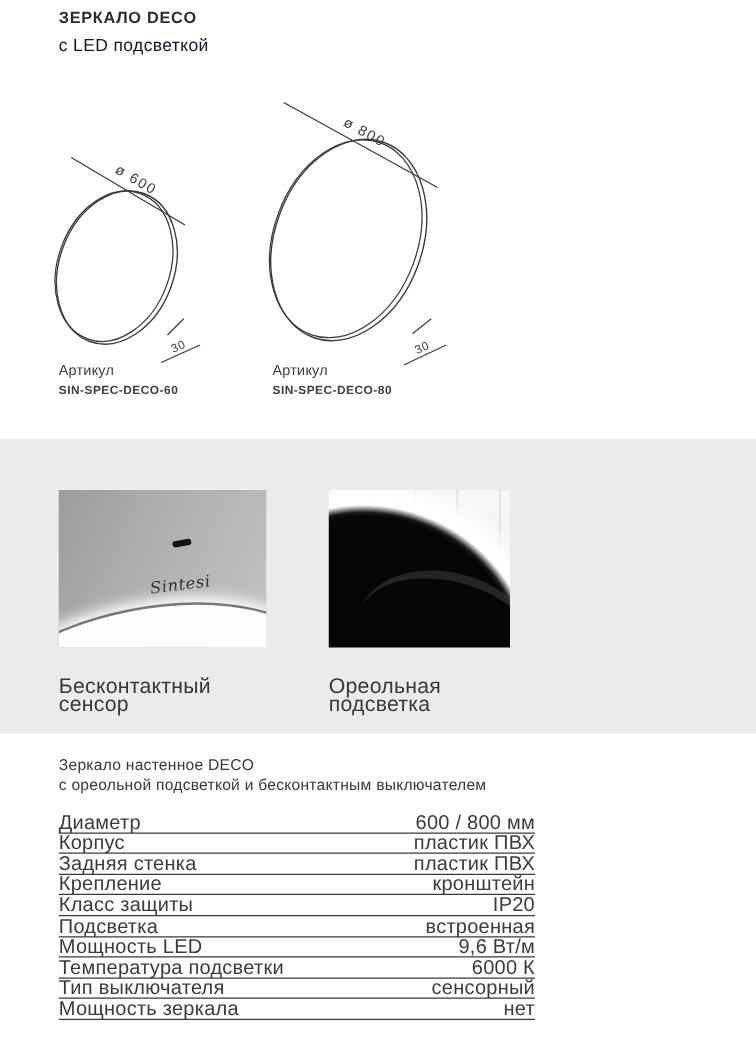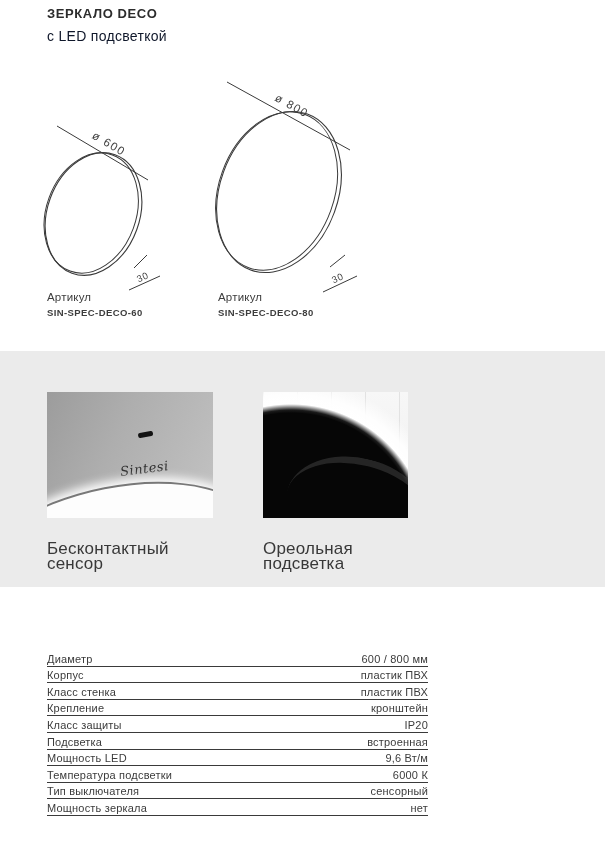--- a/index.html
+++ b/index.html
@@ -53,21 +53,21 @@
      border-top:7px solid rgba(110,110,110,.30);transform:rotate(14deg);}
   .caption{position:absolute;top:190px;font-size:17px;line-height:15px;letter-spacing:.2px;color:#383838;}
   .caption.c1{left:47px;} .caption.c2{left:263px;}
 
   
   .spec-heading{position:absolute;left:47px;top:604px;font-size:12.5px;line-height:16px;
      letter-spacing:.2px;color:#383838;}
   .spec-table{position:absolute;left:47px;top:650px;width:381px;}
   .spec-row{display:flex;justify-content:space-between;align-items:flex-end;height:16.6px;
      border-bottom:1px solid var(--line);padding-bottom:1px;}
-  .spec-label,.spec-value{font-size:11px;letter-spacing:.2px;color:#3b3b3b;line-height:12px;}
+  .spec-label,.spec-value{font-size:16px;letter-spacing:.2px;color:#3b3b3b;line-height:12px;}
   .spec-value{text-align:right;}
 </style>
 </head>
 <body>
 
 <div class="page">
 
   <h1 class="title">ЗЕРКАЛО DECO</h1>
   <div class="subtitle">с LED подсветкой</div>
 
@@ -115,32 +115,36 @@
     <div class="caption c1">
       <div>Бесконтактный</div>
       <div>сенсор</div>
     </div>
     <div class="caption c2">
       <div>Ореольная</div>
       <div>подсветка</div>
     </div>
   </div>
 
+  <div class="spec-heading">
+    <div>Зеркало настенное DECO</div>
+    <div>с ореольной подсветкой и бесконтактным выключателем</div>
+  </div>
 
   <div class="spec-table">
     <div class="spec-row">
       <span class="spec-label">Диаметр</span>
       <span class="spec-value">600 / 800 мм</span>
     </div>
     <div class="spec-row">
       <span class="spec-label">Корпус</span>
       <span class="spec-value">пластик ПВХ</span>
     </div>
     <div class="spec-row">
-      <span class="spec-label">Класс стенка</span>
+      <span class="spec-label">Задняя стенка</span>
       <span class="spec-value">пластик ПВХ</span>
     </div>
     <div class="spec-row">
       <span class="spec-label">Крепление</span>
       <span class="spec-value">кронштейн</span>
     </div>
     <div class="spec-row">
       <span class="spec-label">Класс защиты</span>
       <span class="spec-value">IP20</span>
     </div>

